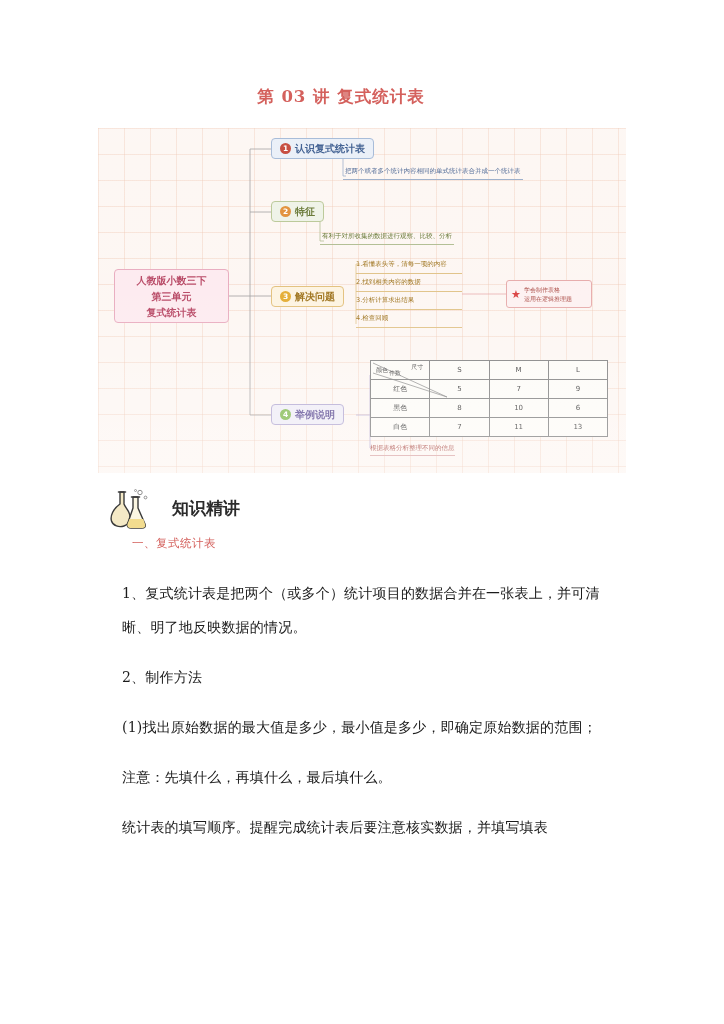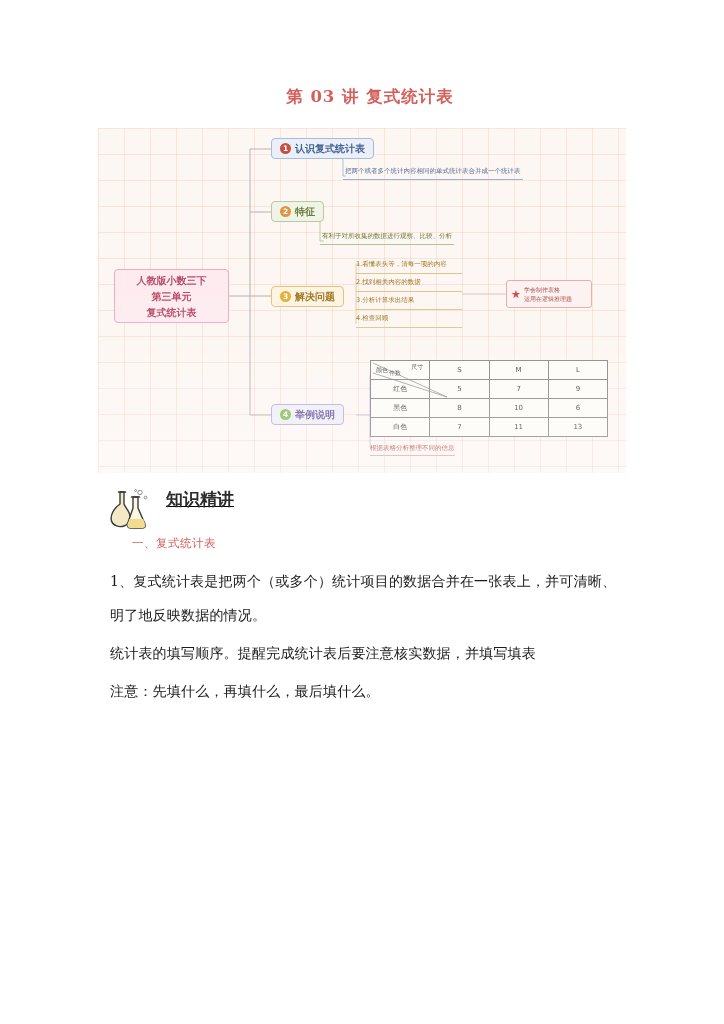--- a/index.html
+++ b/index.html
@@ -20,21 +20,20 @@
     position: absolute;
     top: 86px;
     left: 0;
     width: 682px;
     text-align: center;
     font-family: "DejaVu Serif", "Liberation Serif", serif;
     font-size: 16.5px;
     font-weight: bold;
     color: #d4605c;
     letter-spacing: 1px;
-    padding-left: 29px;
   }
 
   
   .mindmap {
     position: absolute;
     left: 98px;
     top: 128px;
     width: 528px;
     height: 345px;
     background-color: #fdf6f2;
@@ -221,23 +220,22 @@
     border-bottom: 1px solid #dba7a7;
     padding-bottom: 2px;
     white-space: nowrap;
   }
 
   
   .section-head {
     position: absolute;
     left: 106px; top: 488px;
     display: flex;
-    align-items: flex-start;
-    gap: 14px;
-    text-decoration: underline;
+    align-items: center;
+    gap: 20px;
   }
   .flask-icon { width: 46px; height: 42px; display: block; }
   .section-head-text {
     font-family: "DejaVu Serif", "Liberation Serif", serif;
     font-size: 17px;
     font-weight: bold;
     color: #2b2b2b;
     line-height: 22px;
     padding-bottom: 2px;
   }
@@ -256,21 +254,21 @@
   .body-copy {
     position: absolute;
     left: 106px; top: 560px;
     width: 516px;
     font-family: "DejaVu Serif", "Liberation Serif", serif;
     font-size: 14px;
     color: #1b1b1b;
     line-height: 34px;
     letter-spacing: 0.2px;
   }
-  .body-copy p { margin: 4px; }
+  .body-copy p { margin: 16px; }
 </style>
 </head>
 <body>
 
 <div class="page-title">第 03 讲   复式统计表</div>
 
 <div class="mindmap">
 
   <svg class="mm-svg" viewBox="0 0 528 345">
     <g fill="none" stroke="#9a9a9a" stroke-width="0.8">
@@ -399,15 +397,17 @@
     <circle cx="39.5" cy="9.5" r="1.4" fill="none" stroke="#8e8e8e" stroke-width="1"></circle>
     <circle cx="29.5" cy="2.5" r="1" fill="none" stroke="#8e8e8e" stroke-width="0.9"></circle>
   </svg>
   <div class="section-head-text">知识精讲</div>
 </div>
 
 <div class="sub-head">一、复式统计表</div>
 
 <div class="body-copy">
   <p>1、复式统计表是把两个（或多个）统计项目的数据合并在一张表上，并可清晰、明了地反映数据的情况。</p>
+  <p>2、制作方法</p>
+  <p>(1)找出原始数据的最大值是多少，最小值是多少，即确定原始数据的范围；</p>
+  <p>注意：先填什么，再填什么，最后填什么。</p>
   <p>统计表的填写顺序。提醒完成统计表后要注意核实数据，并填写填表</p>
-  <p>注意：先填什么，再填什么，最后填什么。</p>
 </div>
 
 </body></html>

